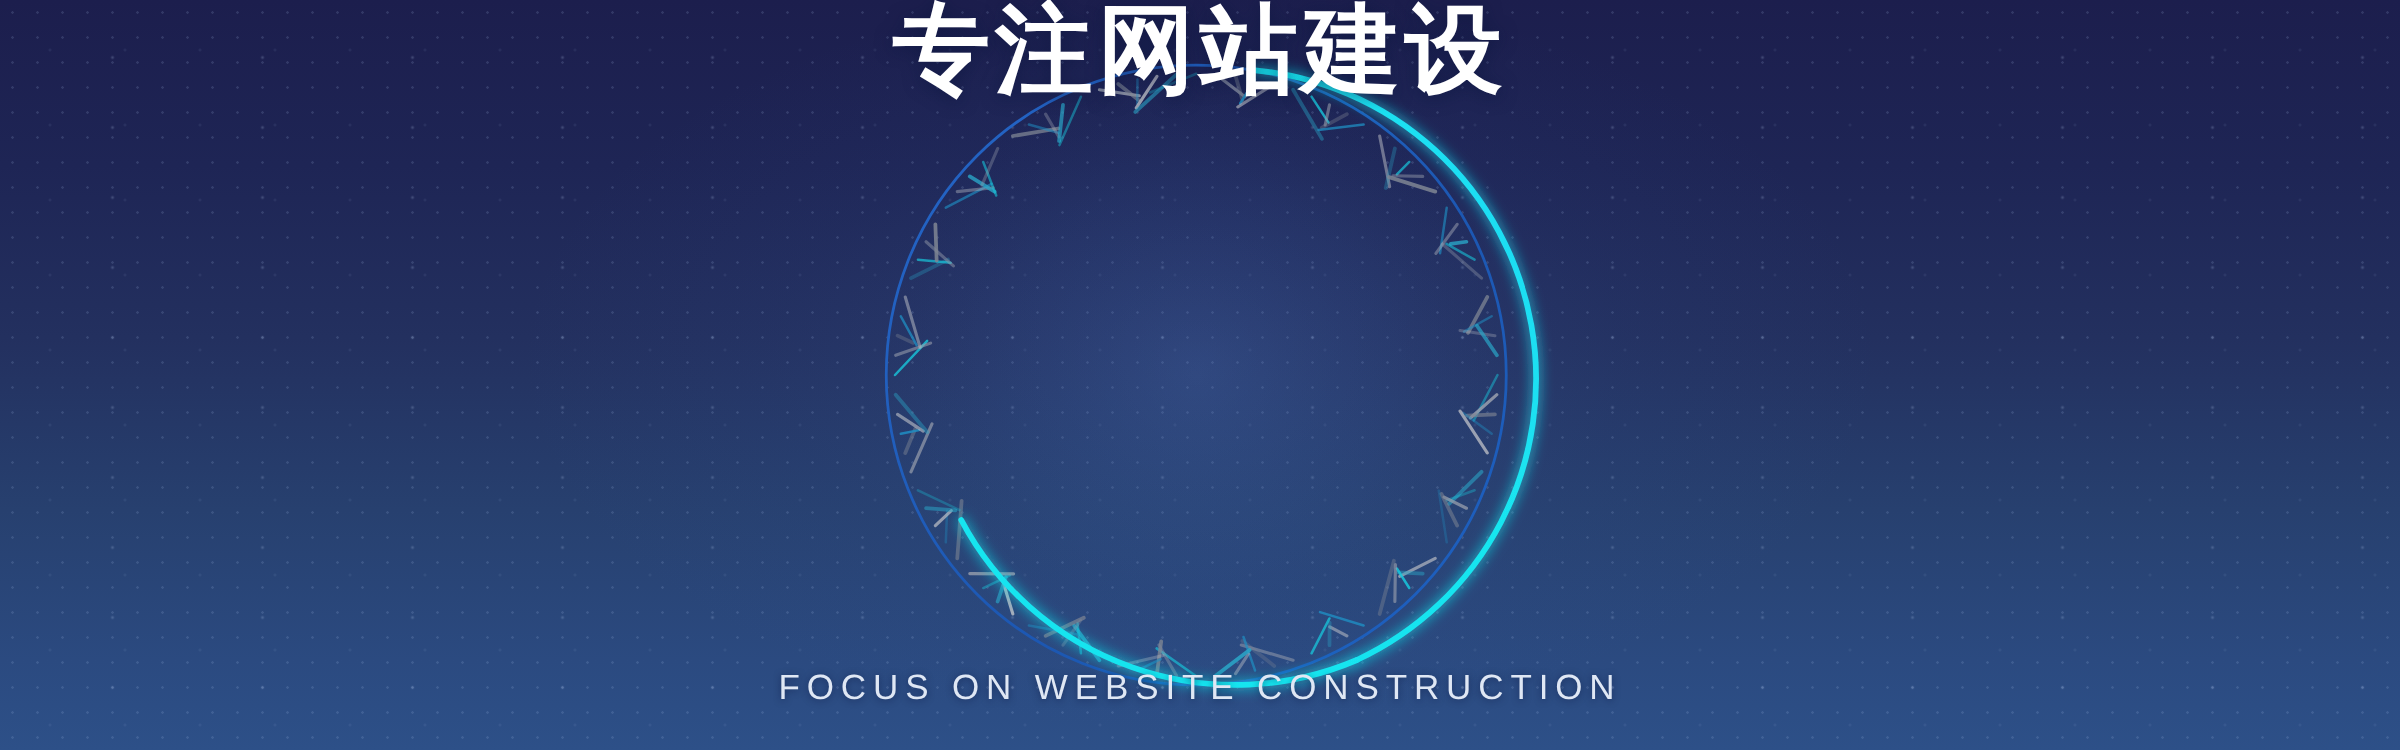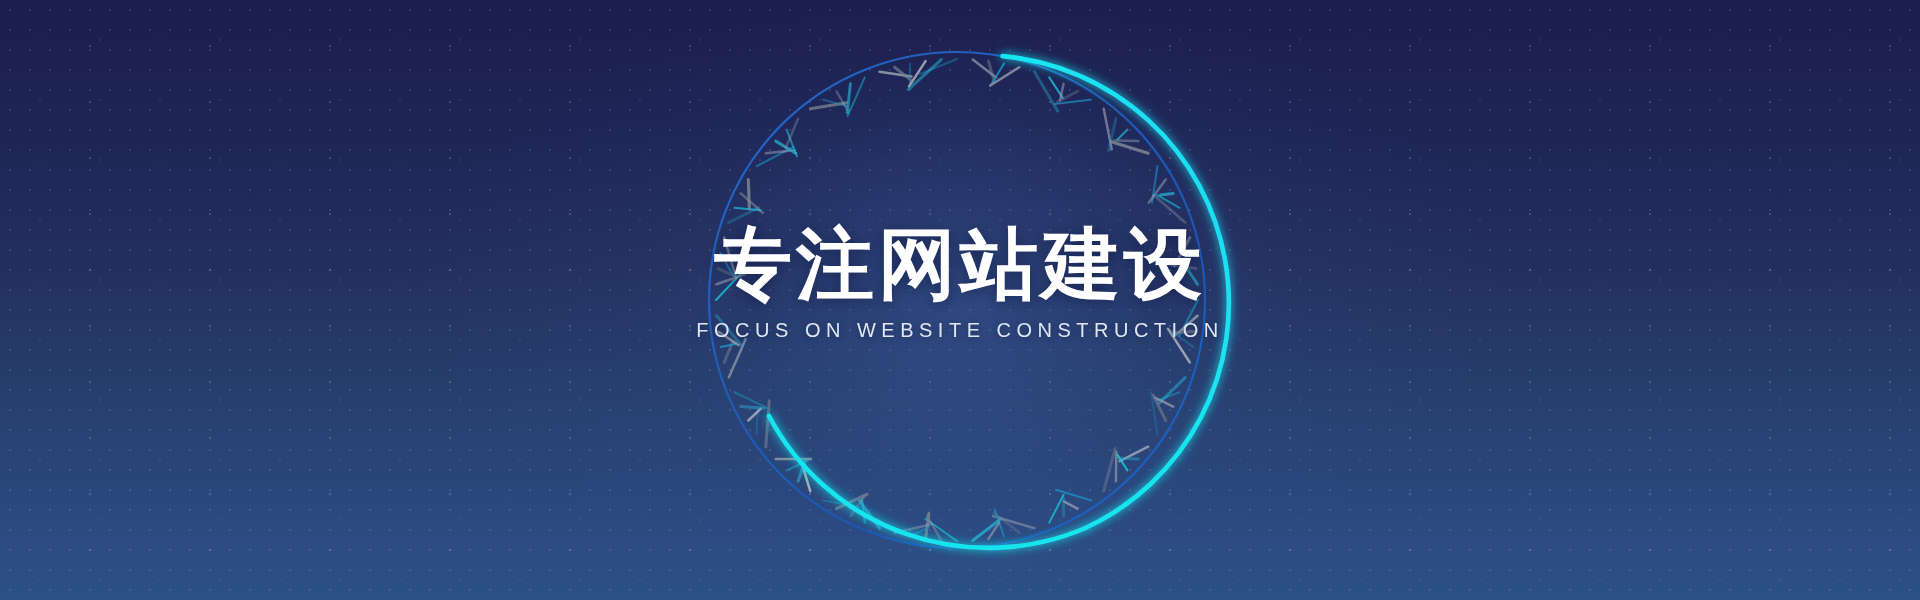--- a/index.html
+++ b/index.html
@@ -61,36 +61,36 @@
   
   .content {
     position: absolute;
     left: 0;
     top: 0;
     width: 1920px;
     height: 600px;
     display: flex;
     flex-direction: column;
     align-items: center;
-    justify-content: center;
+    justify-content: space-between;
   }
   .headline {
     font-family: "Liberation Sans", "DejaVu Sans", sans-serif;
     font-size: 78px;
     font-weight: bold;
     color: #ffffff;
     letter-spacing: 4px;
     line-height: 1;
     margin: 0 0 16px 0;
     text-shadow: 0 2px 14px rgba(10,20,60,0.55);
     white-space: nowrap;
   }
   .subline-en {
     font-family: "Liberation Sans", "DejaVu Sans", sans-serif;
-    font-size: 20px;
+    font-size: 28px;
     font-weight: 400;
     color: #dfe7f4;
     letter-spacing: 5.5px;
     margin: 0 0 34px 0;
     white-space: nowrap;
     text-shadow: 0 1px 6px rgba(10,20,60,0.5);
   }
   .subline-cn {
     font-family: "Liberation Sans", "DejaVu Sans", sans-serif;
     font-size: 30px;

